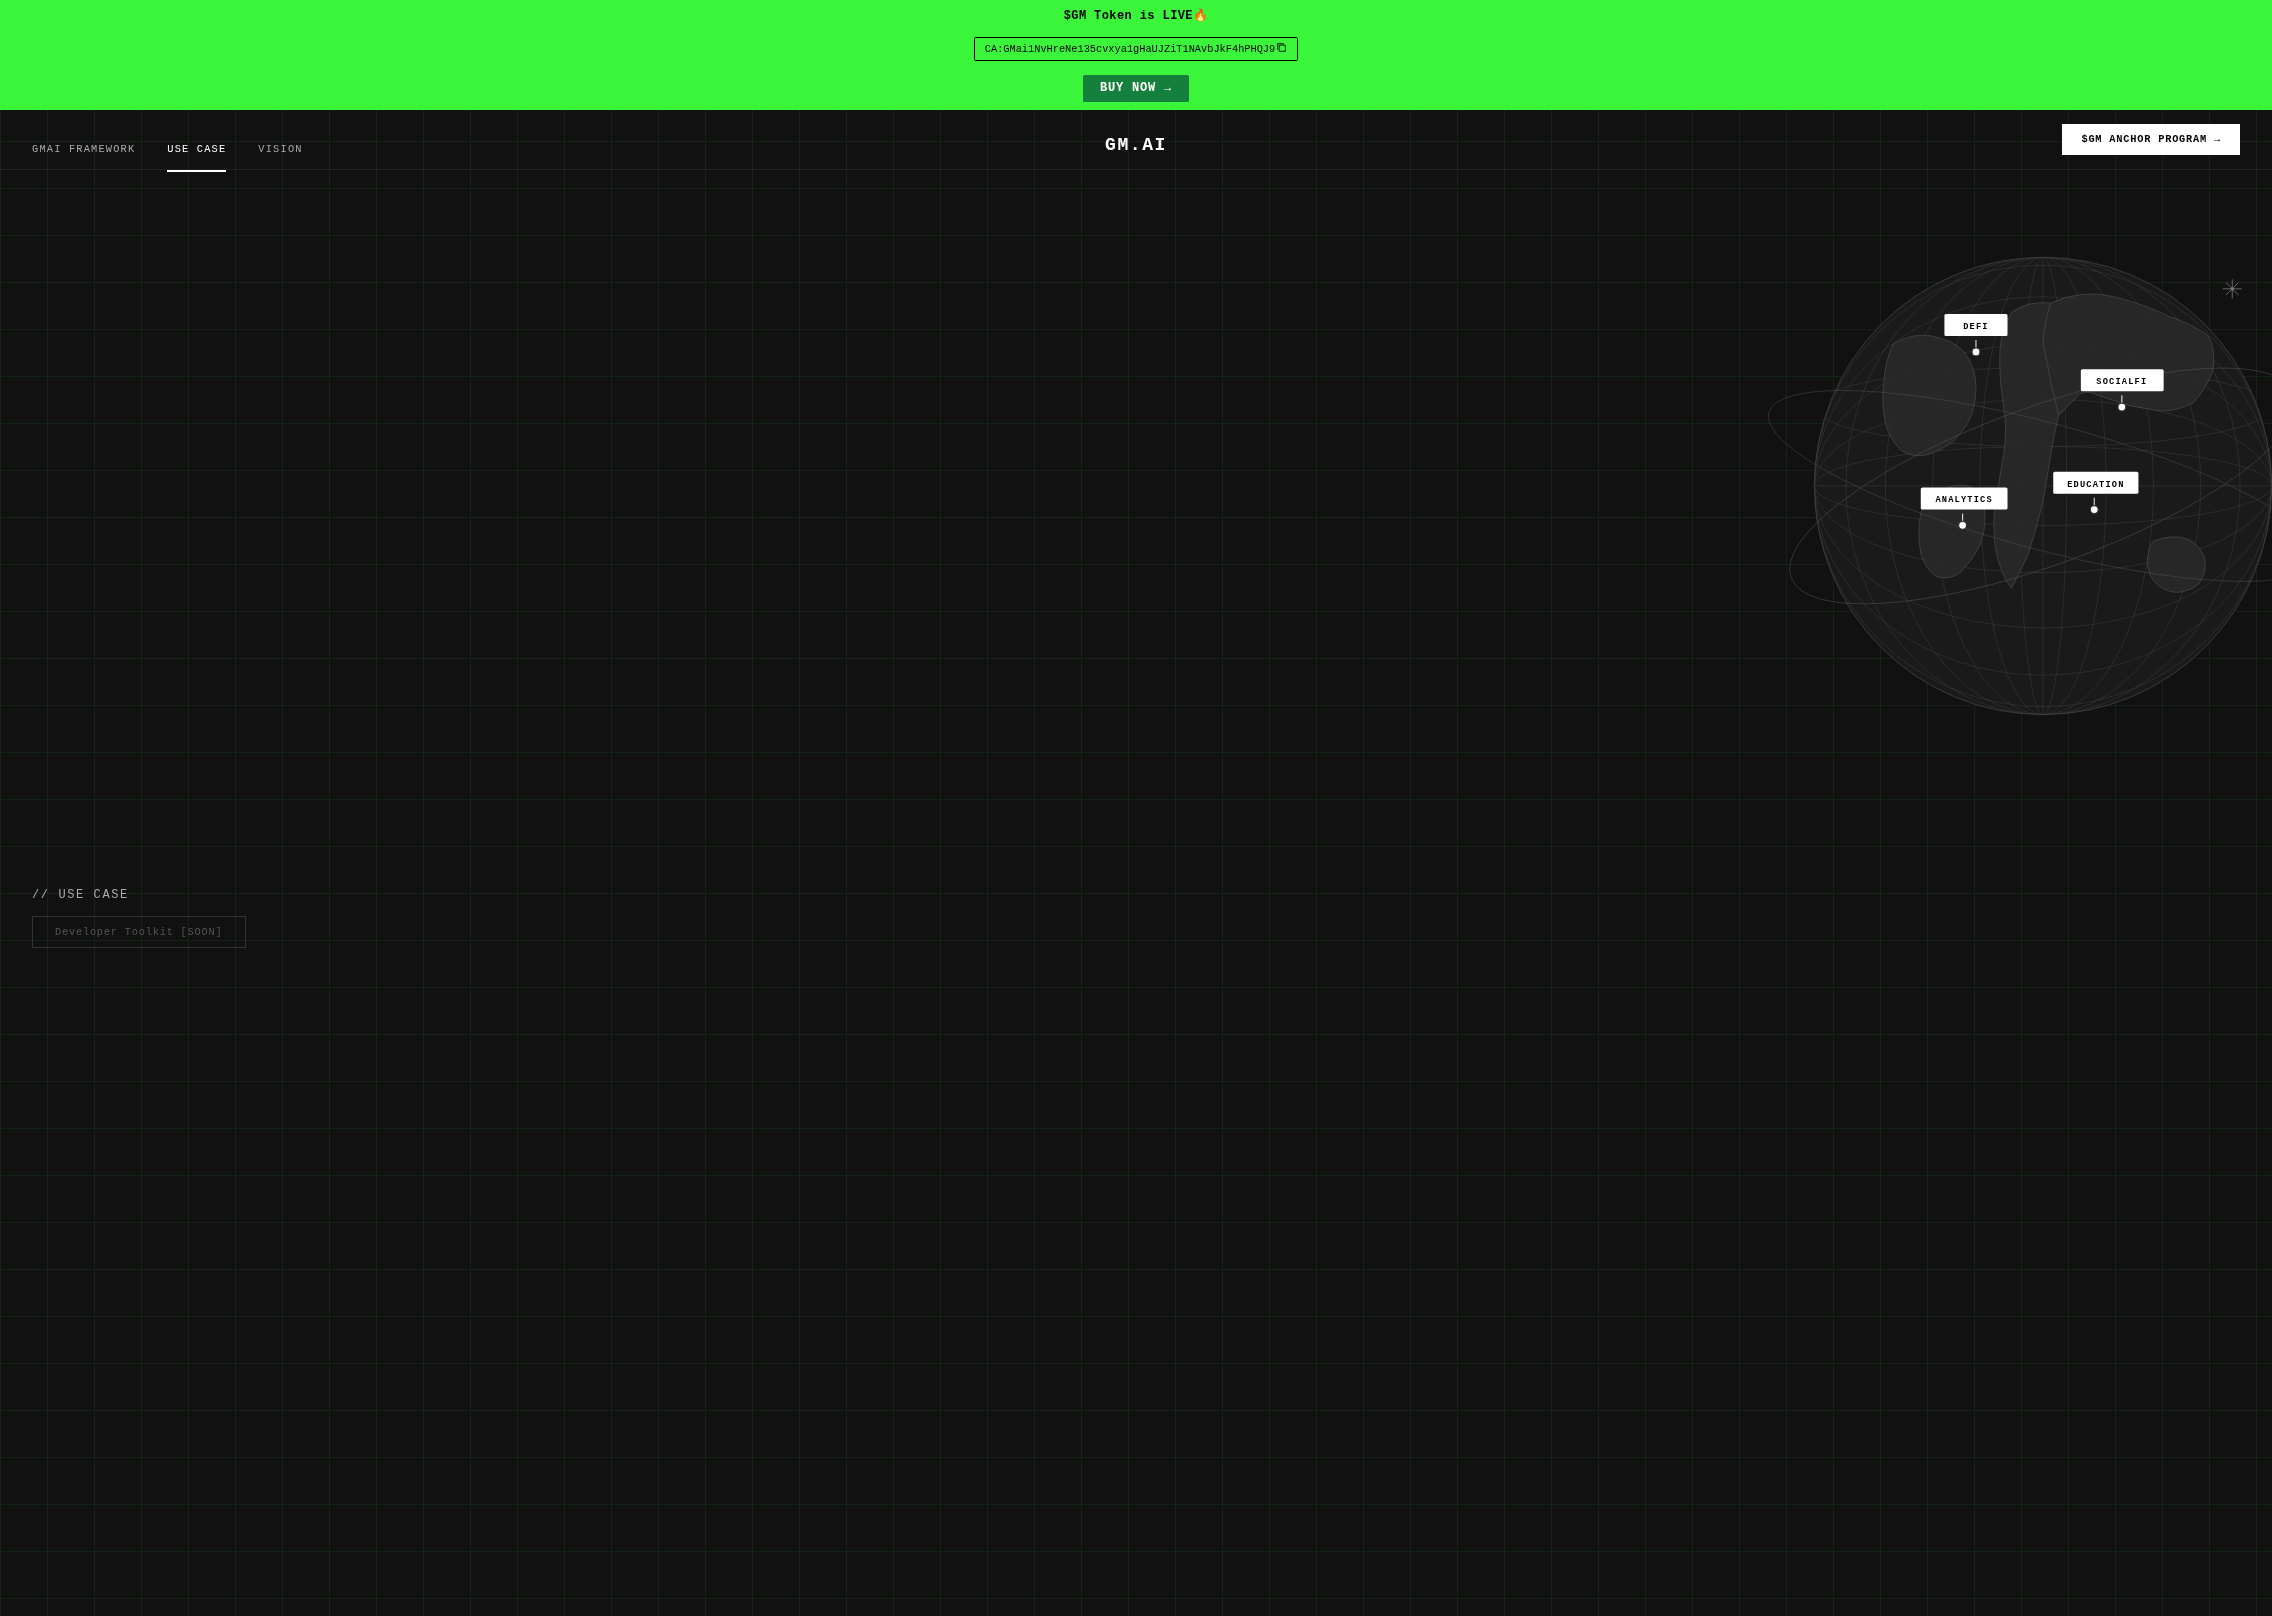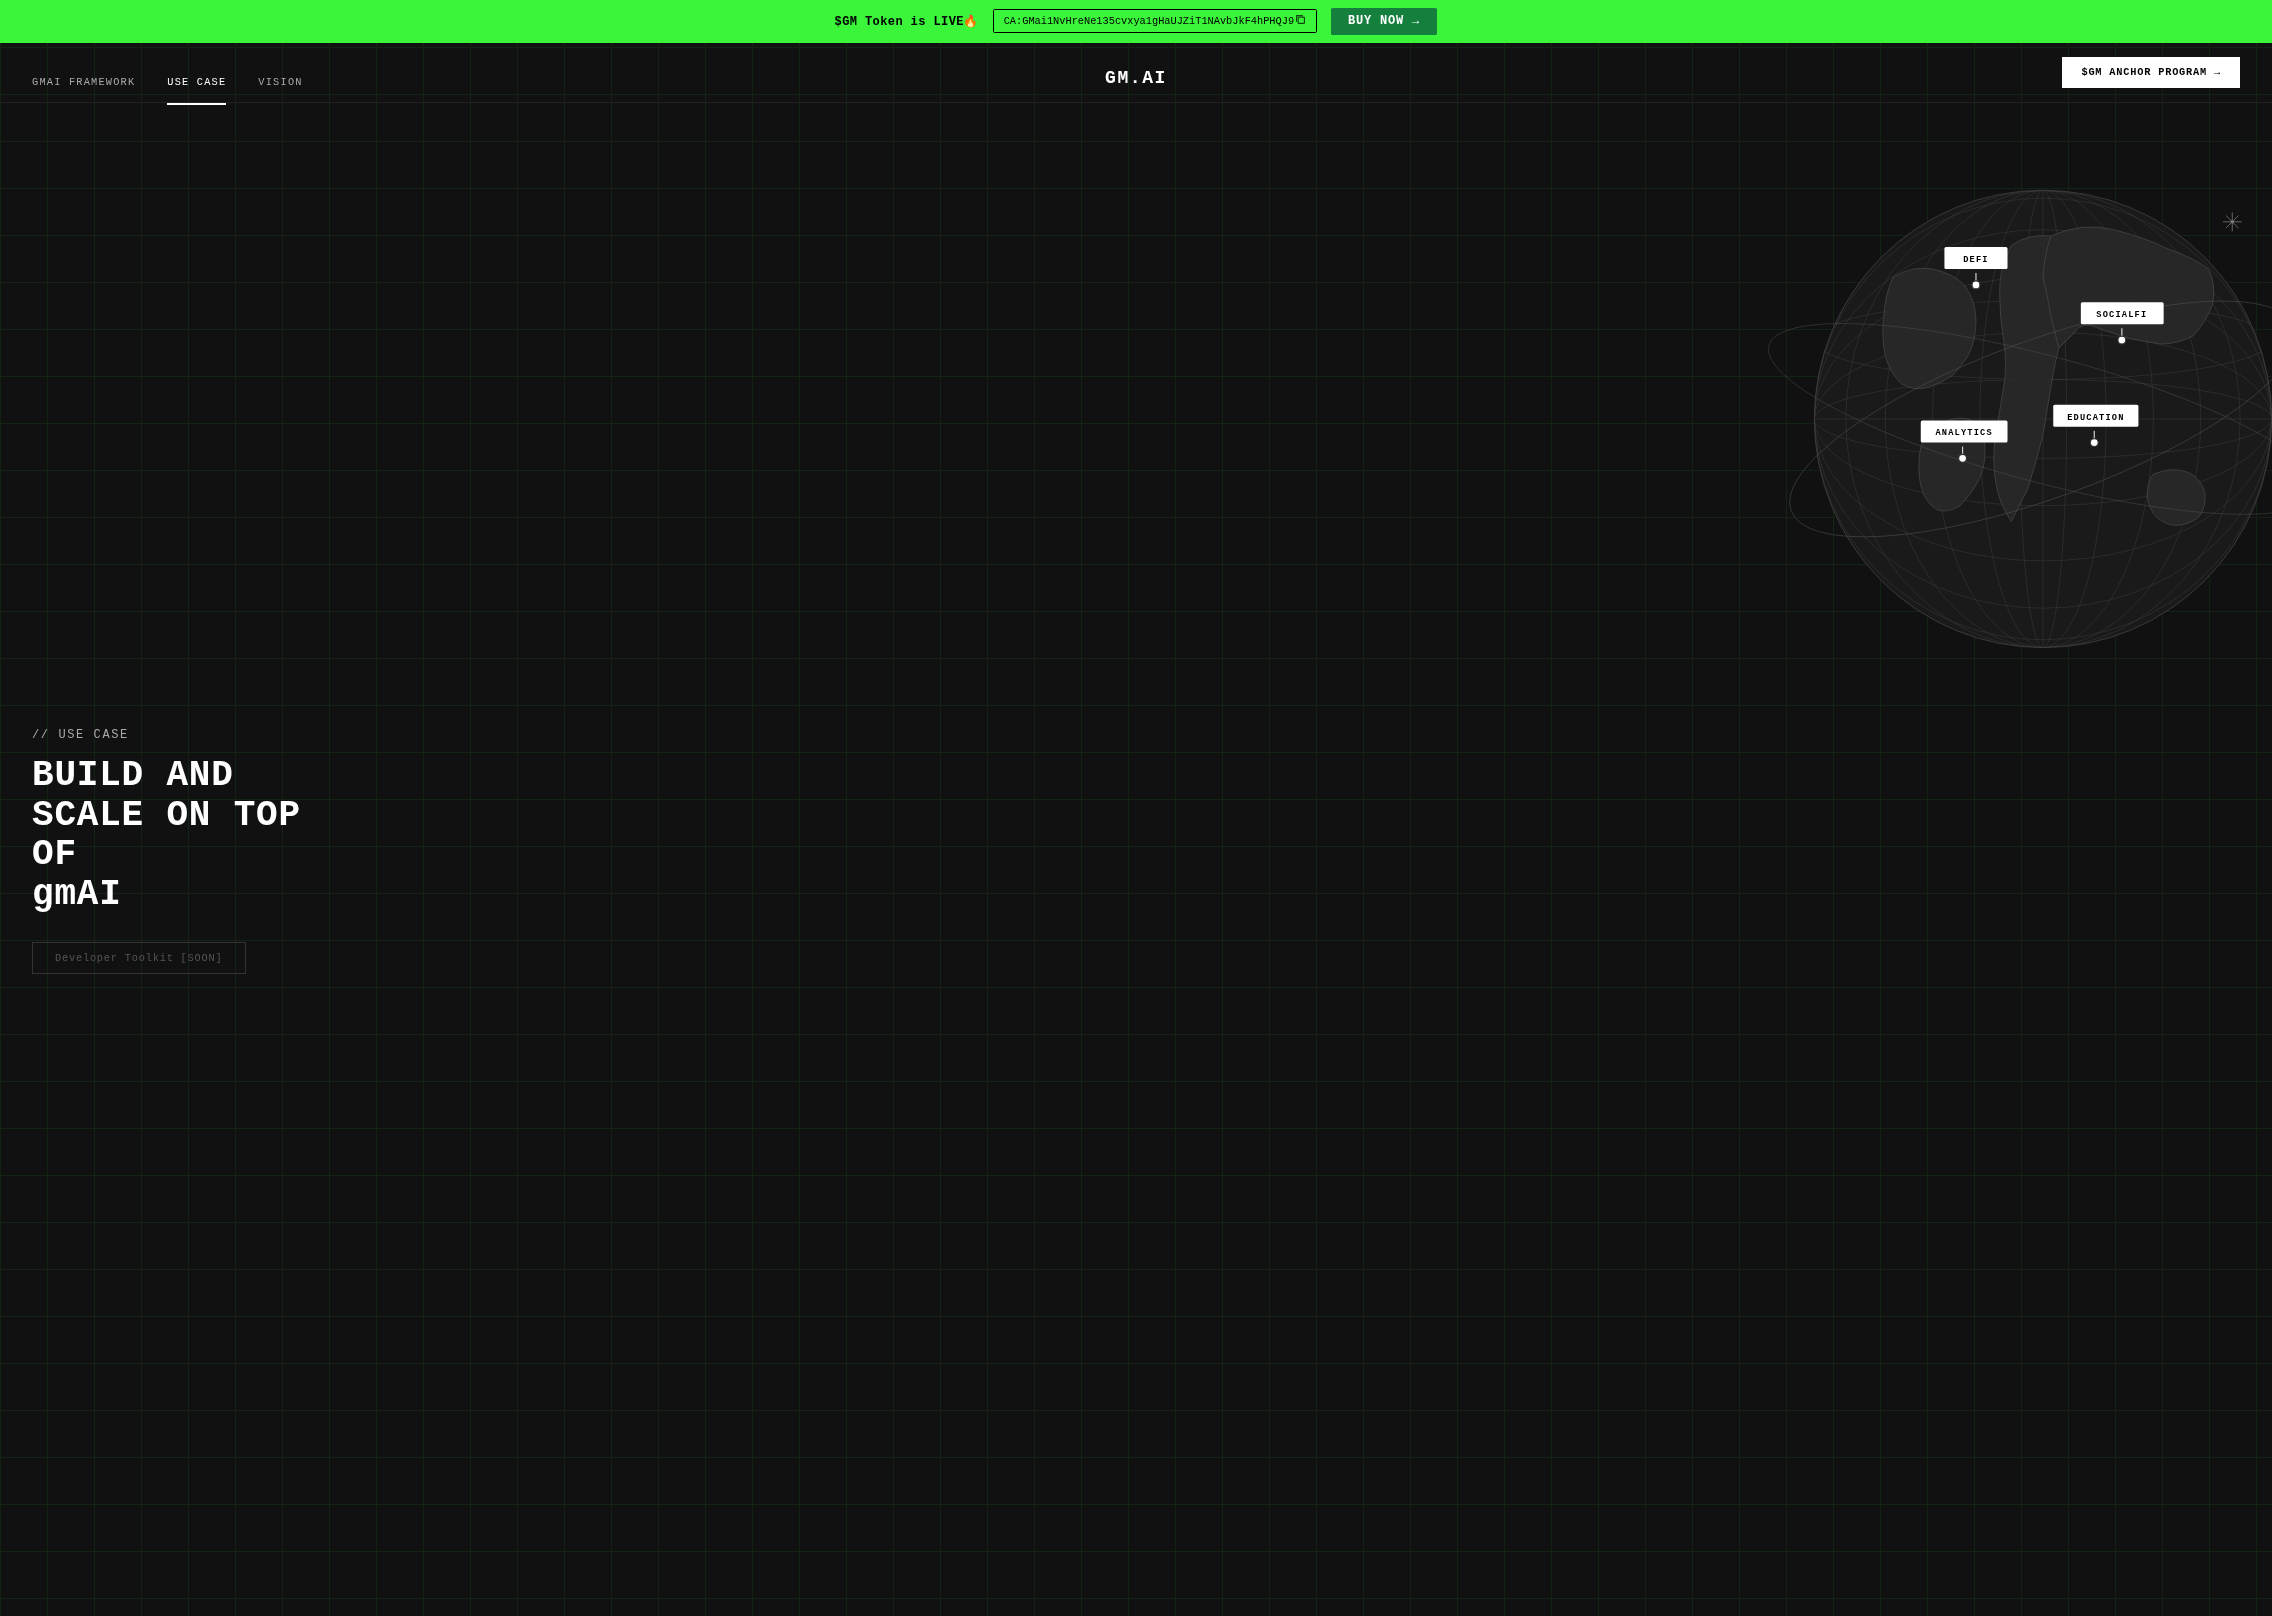--- a/index.html
+++ b/index.html
@@ -13,20 +13,21 @@
 
     
     .top-banner {
       background: #3af53a;
       display: flex;
       align-items: center;
       justify-content: center;
       gap: 14px;
       padding: 8px 16px;
       position: relative;
+      flex-direction: column;
     }
 
     .banner-text {
       color: #000;
       font-weight: 700;
       font-size: 12px;
       letter-spacing: 0.4px;
     }
 
     .banner-ca {
@@ -237,24 +238,20 @@
   </div>
   <div class="nav-logo">GM.AI</div>
   <div class="nav-right">
     <button class="anchor-btn">$GM ANCHOR PROGRAM →</button>
   </div>
 </nav>
 
 <div class="main-content">
   <div class="left-content">
     <p class="section-label">// USE CASE</p>
-    <h1 class="main-title">
-      <span>BUILD AND SCALE ON TOP OF</span><br>
-      <span>gmAI</span>
-    </h1>
     <button class="toolkit-btn">Developer Toolkit [SOON]</button>
   </div>
 
   <div class="globe-container">
     <svg class="globe-svg" viewBox="0 0 700 750" xmlns="http://www.w3.org/2000/svg">
       <defs>
         <clipPath id="globeClip">
           <circle cx="350" cy="380" r="290"></circle>
         </clipPath>
       </defs>

